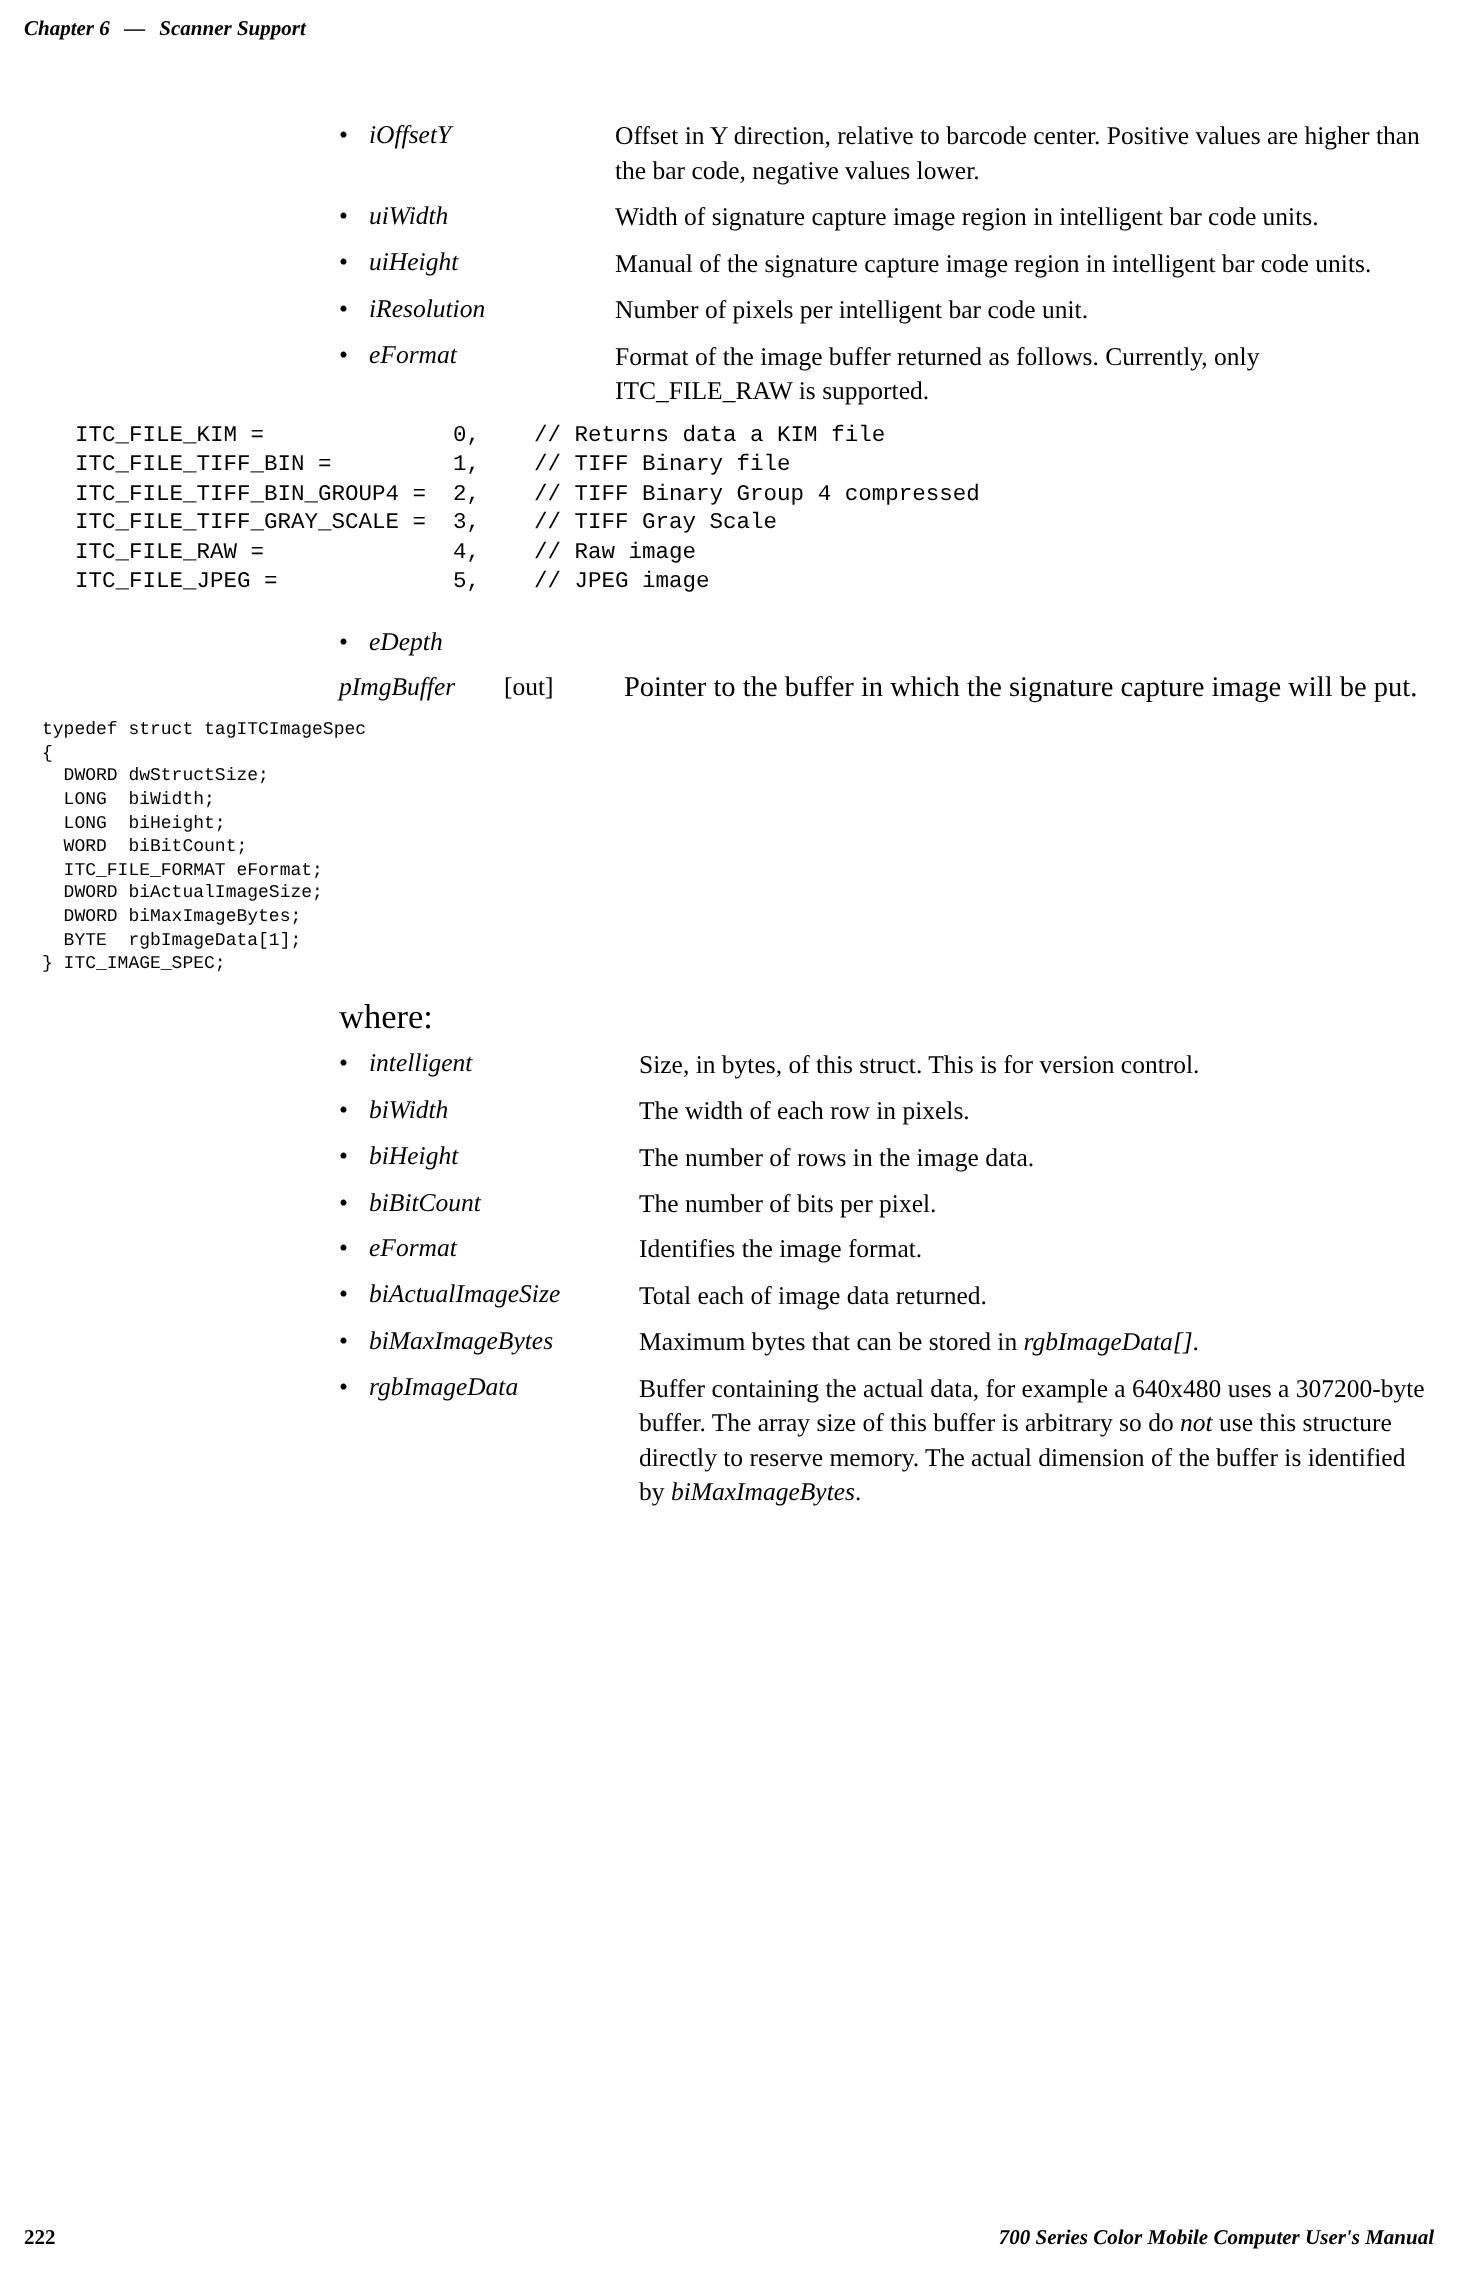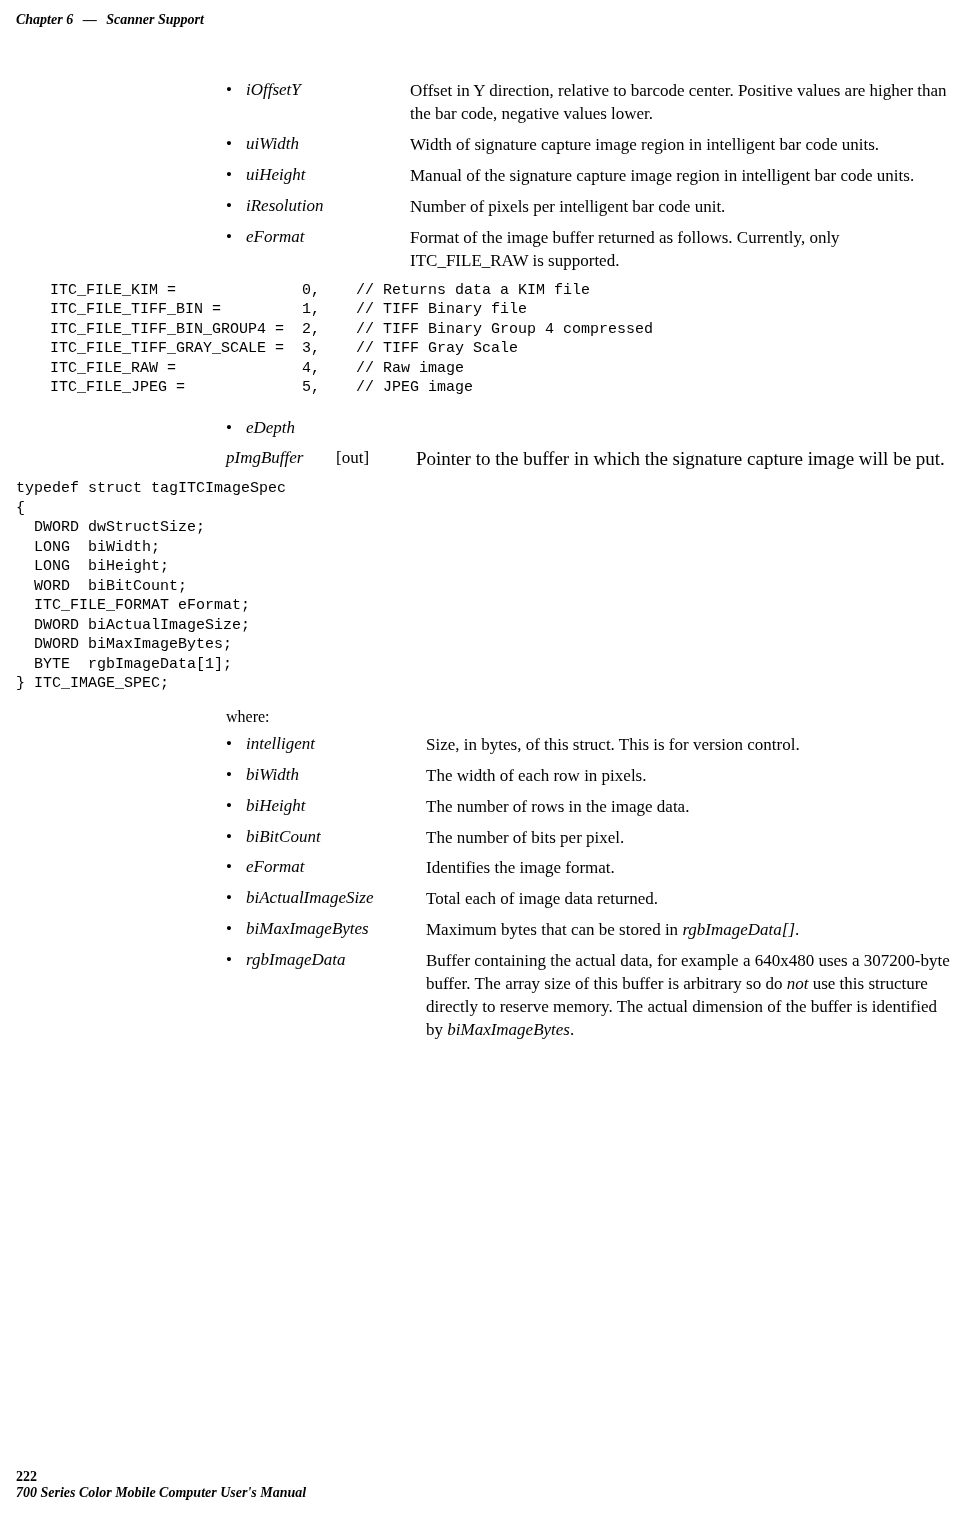--- a/index.html
+++ b/index.html
@@ -91,30 +91,30 @@
       flex-shrink: 0;
       font-size: 17px;
     }
     .pimg-desc {
       flex: 1;
       font-size: 19px;
       line-height: 1.35;
     }
     .typedef-block {
       font-family: 'Courier New', monospace;
-      font-size: 15px;
+      font-size: 12px;
       line-height: 1.3;
       white-space: pre;
-      margin-left: 0;
+      margin-left: 12px;
       margin-top: 4px;
       margin-bottom: 8px;
     }
     .where-label {
       margin-left: 210px;
-      font-size: 16px;
+      font-size: 23px;
       margin-top: 14px;
       margin-bottom: 8px;
     }
     .where-list {
       margin-left: 210px;
     }
     .where-row {
       display: flex;
       margin-bottom: 8px;
     }
@@ -135,21 +135,20 @@
     .footer {
       position: absolute;
       bottom: 18px;
       left: 16px;
       right: 16px;
       display: flex;
       justify-content: space-between;
       font-size: 14px;
       font-style: italic;
       font-weight: bold;
-      flex-direction: column;
     }
     .footer-left {
       font-style: normal;
       font-weight: bold;
     }
   </style>
 </head>
 <body>
 
 <div class="header">

